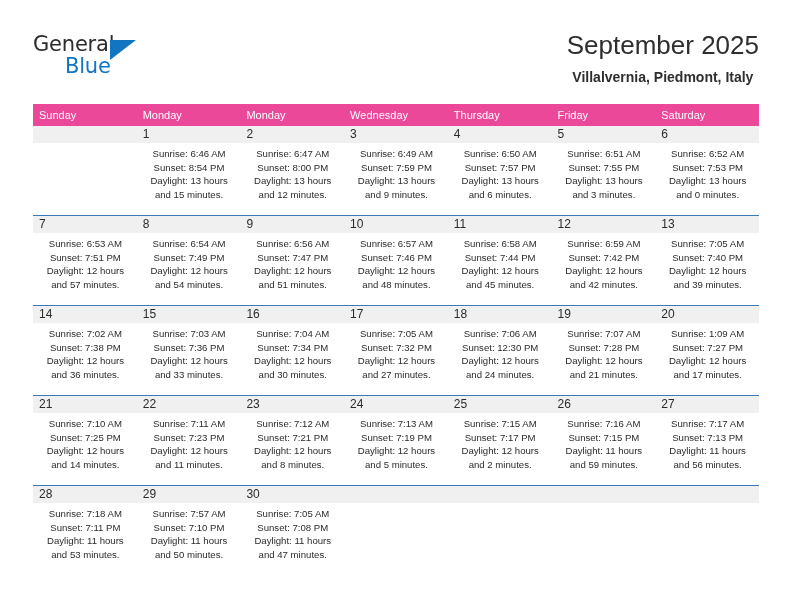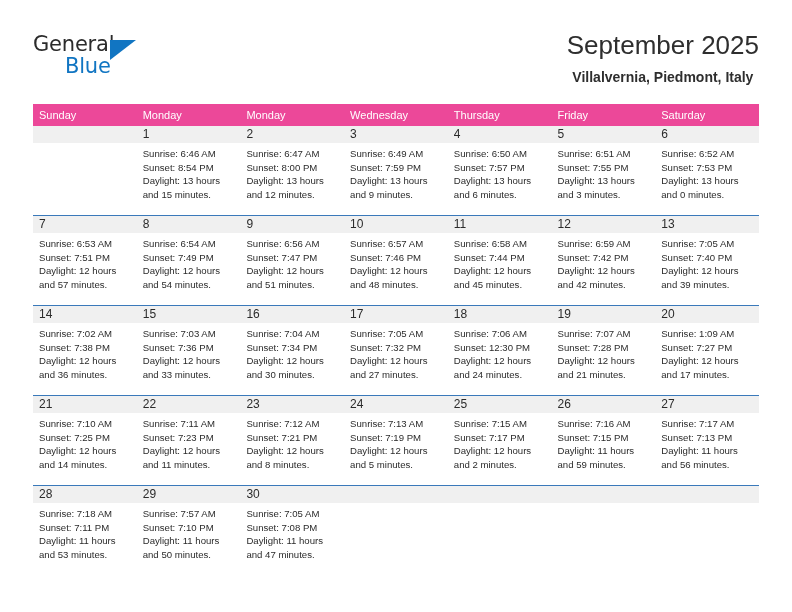--- a/index.html
+++ b/index.html
@@ -128,20 +128,21 @@
     box-sizing: border-box;
   }
   .daycell.empty .daynum {
     background: #f0f0f0;
   }
   .dayinfo {
     padding: 4px 5px 0 6px;
     font-size: 9.6px;
     line-height: 13.5px;
     color: #2b2b2b;
+    text-align: center;
   }
   .dayinfo div {
     white-space: nowrap;
   }
   .dayinfo .daylight {
     white-space: normal;
   }
 </style>
 </head>
 <body>

